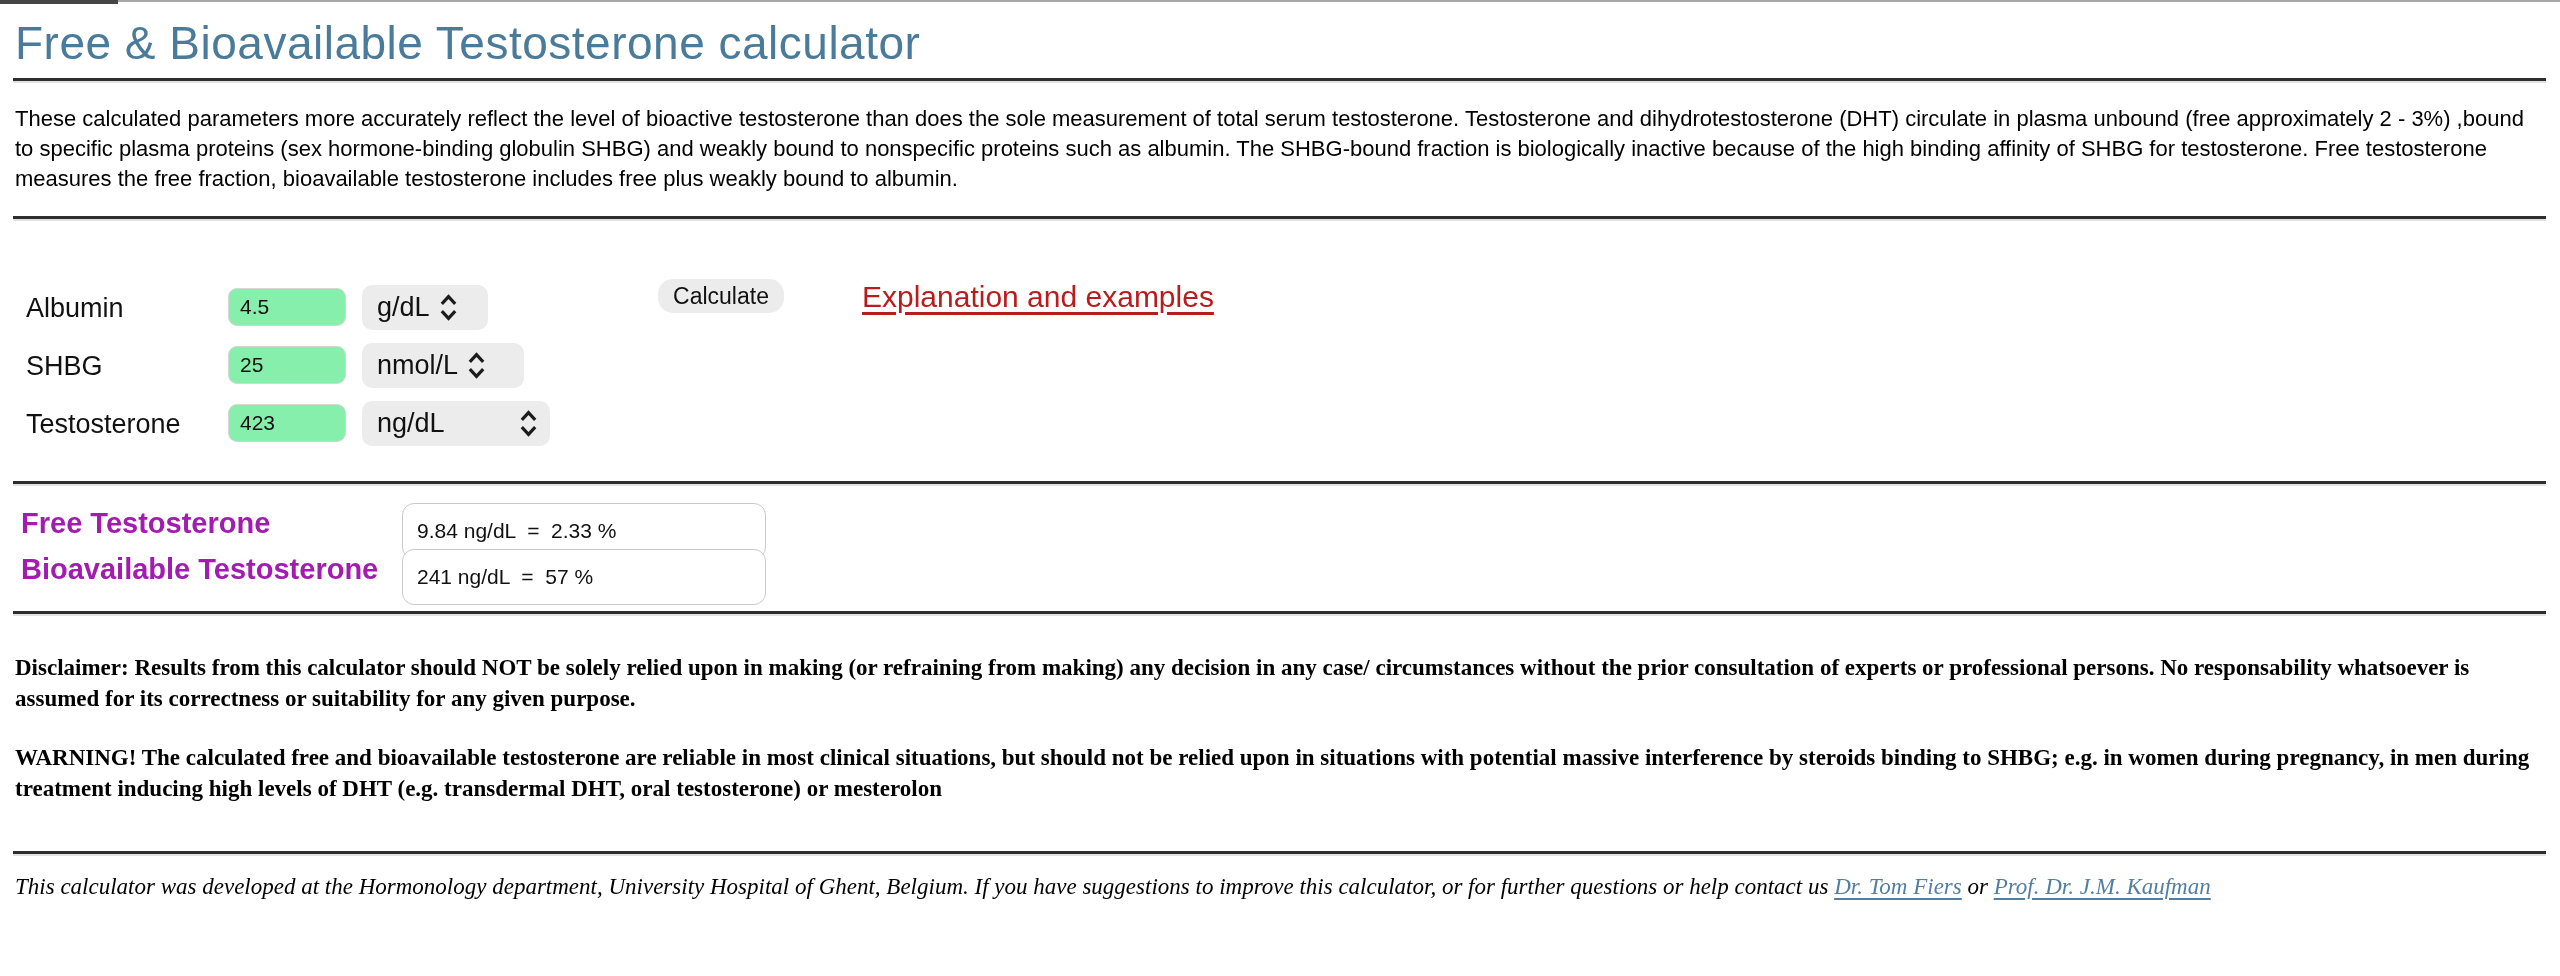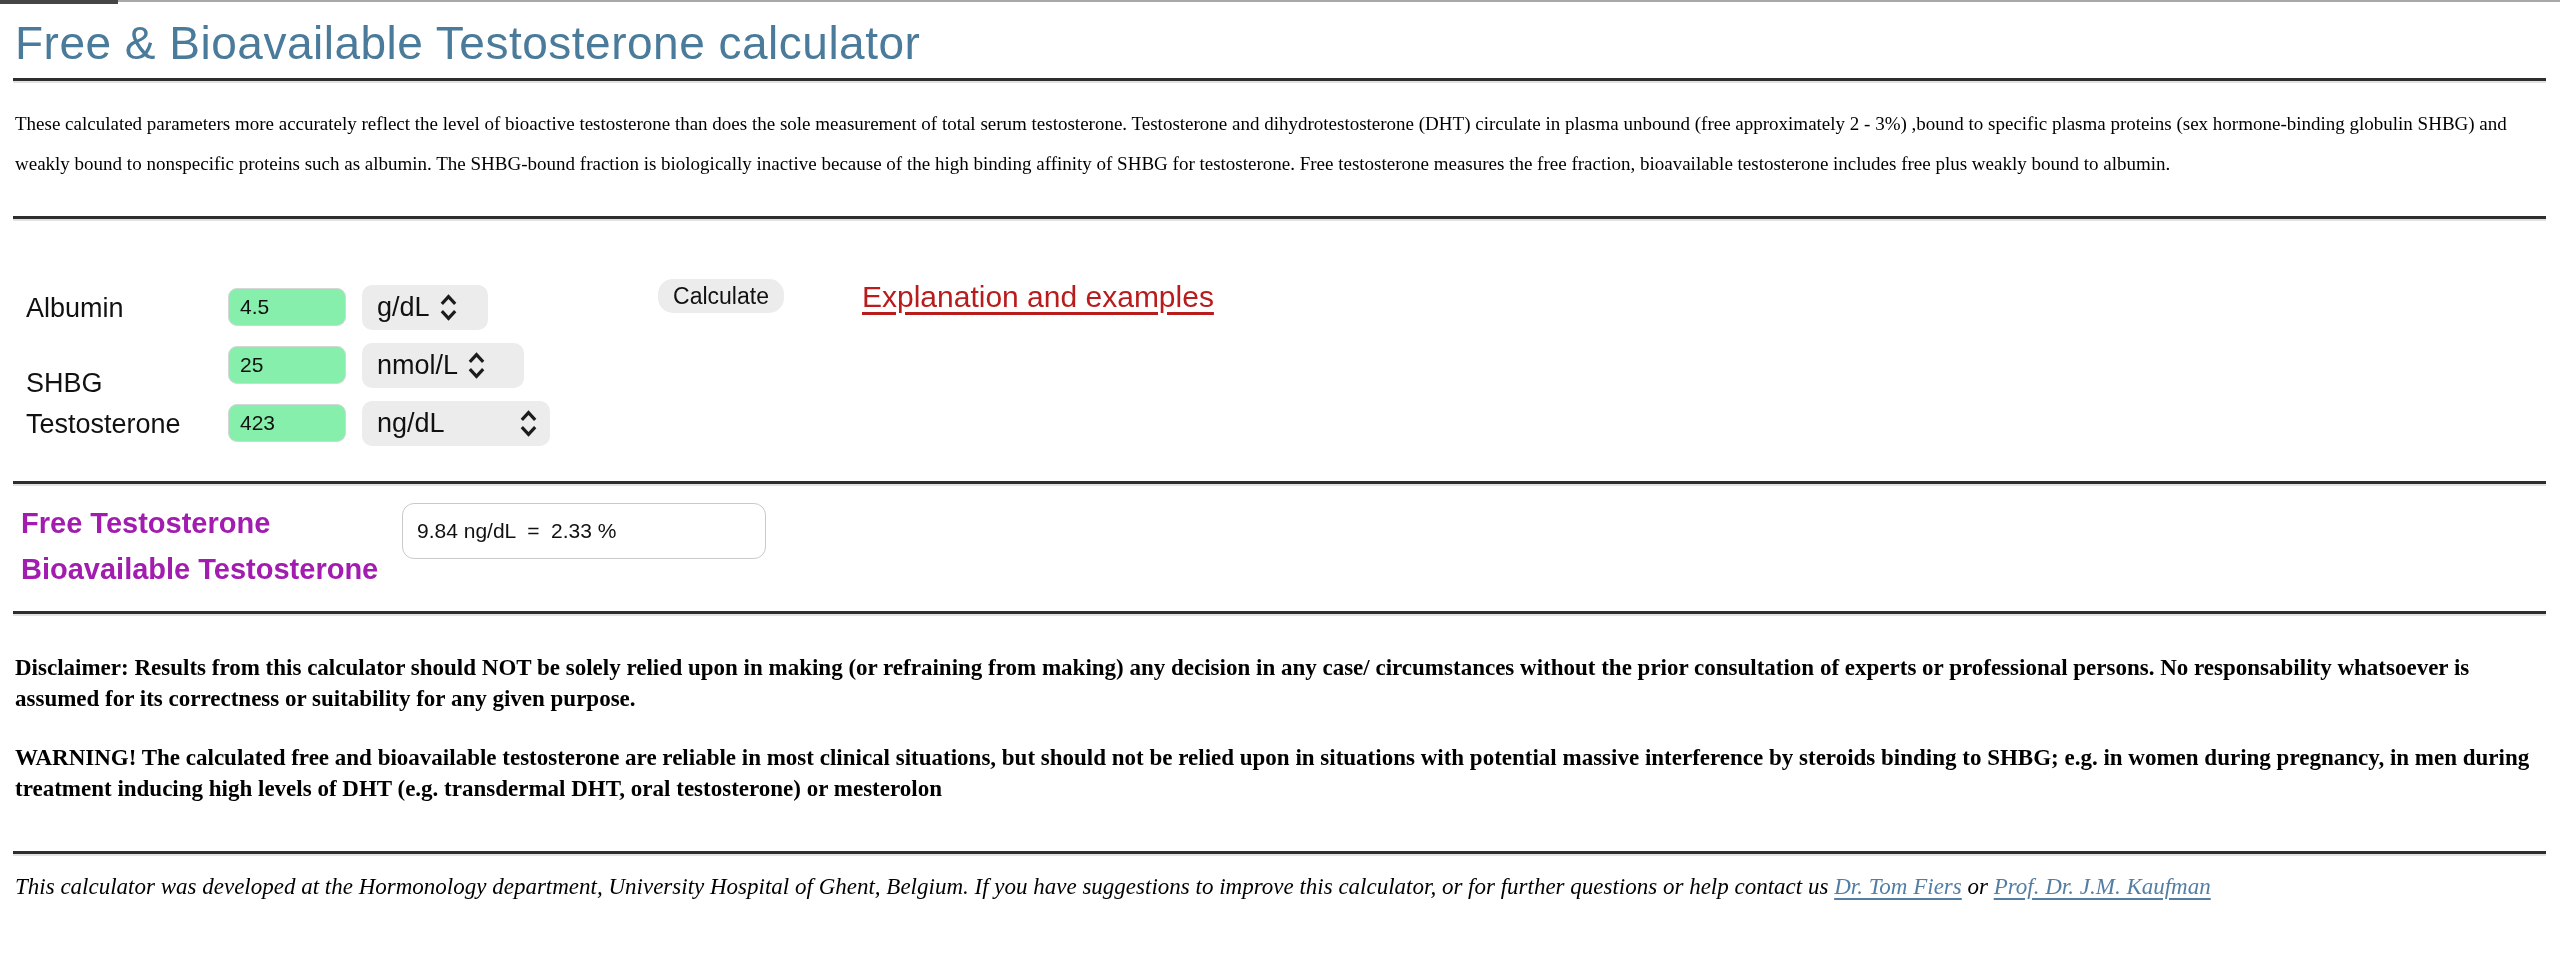--- a/index.html
+++ b/index.html
@@ -16,26 +16,26 @@
 
   .rule { position: absolute; left: 13px; right: 14px; height: 5px; background: #2e2e2e;
           border-bottom: 2px solid #e2e2e2; }
   .rule1 { top: 78px; }
   .rule2 { top: 216px; }
   .rule3 { top: 481px; }
   .rule4 { top: 611px; }
   .rule5 { top: 851px; }
 
   .intro { position: absolute; left: 15px; right: 15px; top: 104px;
-           font-family: Liberation Serif, serif; font-size: 19px; line-height: 40px; }
+           font-family: Liberation Sans, sans-serif; font-size: 22px; line-height: 30px; }
 
   
   .field-label { position: absolute; left: 26px; font-size: 27px; color: #111; }
   .lbl-albumin { top: 293px; }
-  .lbl-shbg { top: 368px; }
+  .lbl-shbg { top: 351px; }
   .lbl-testosterone { top: 409px; }
 
   .num-input { position: absolute; left: 228px; width: 118px; height: 38px;
                border: 1.5px solid #d6d6d6; border-radius: 9px; background: #86efac;
                font-family: "Liberation Sans", sans-serif; font-size: 21px; color: #111;
                padding: 0 0 0 11px; outline: none; }
   .inp-albumin { top: 288px; }
   .inp-shbg { top: 346px; }
   .inp-testosterone { top: 404px; }
 
@@ -128,20 +128,21 @@
 
   <button class="calc-btn">Calculate</button>
   <a class="explain-link">Explanation and examples</a>
 
   <div class="rule rule3"></div>
 
   <span class="result-label res-lbl-free">Free Testosterone</span>
   <div class="result-box res-box-free">9.84 ng/dL  =  2.33 %</div>
 
   <span class="result-label res-lbl-bio">Bioavailable Testosterone</span>
+  <div class="result-box res-box-bio">241 ng/dL  =  57 %</div>
 
   <div class="rule rule4"></div>
 
   <p class="disclaimer">Disclaimer: Results from this calculator should NOT be solely relied upon in making (or refraining from making) any decision in any case/ circumstances without the prior consultation of experts or professional persons. No responsability whatsoever is assumed for its correctness or suitability for any given purpose.</p>
   <p class="warning">WARNING! The calculated free and bioavailable testosterone are reliable in most clinical situations, but should not be relied upon in situations with potential massive interference by steroids binding to SHBG; e.g. in women during pregnancy, in men during treatment inducing high levels of DHT (e.g. transdermal DHT, oral testosterone) or mesterolon</p>
 
   <div class="rule rule5"></div>
 
   <p class="footer"><span>This calculator was developed at the Hormonology department, University Hospital of Ghent, Belgium. If you have suggestions to improve this calculator, or for further questions or help contact us </span><a>Dr. Tom Fiers</a><span> or </span><a>Prof. Dr. J.M. Kaufman</a></p>
 

